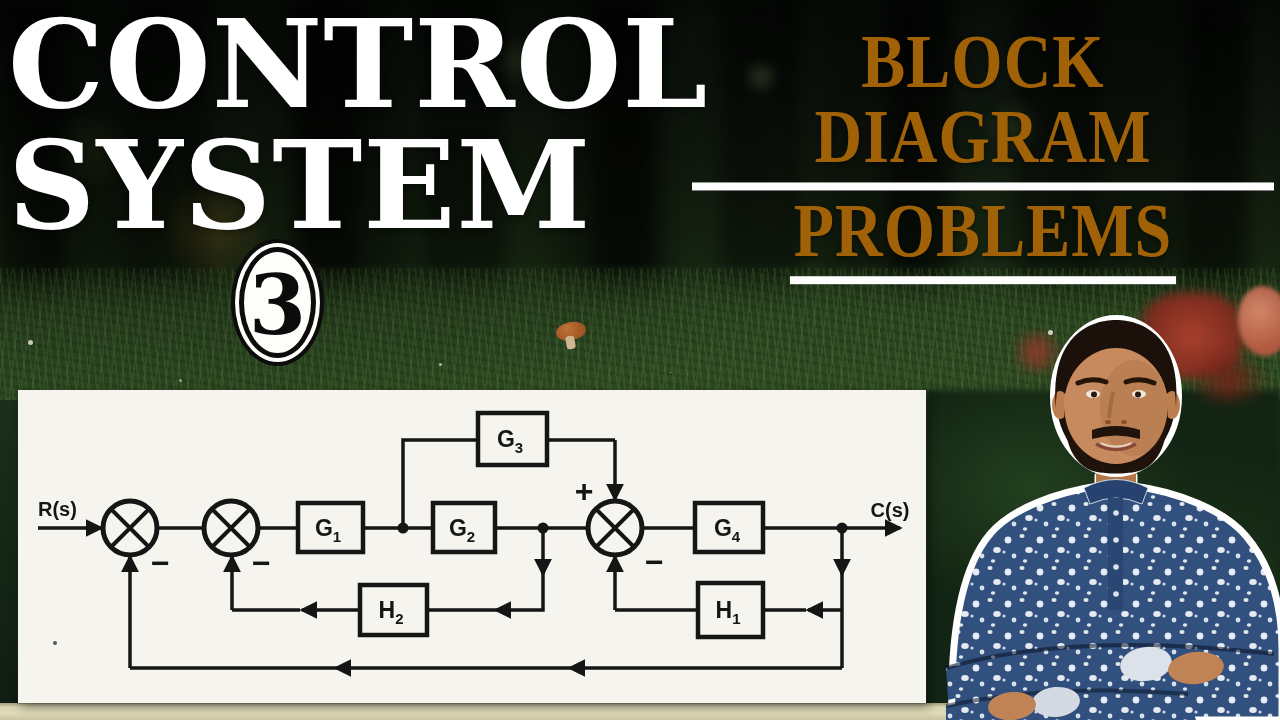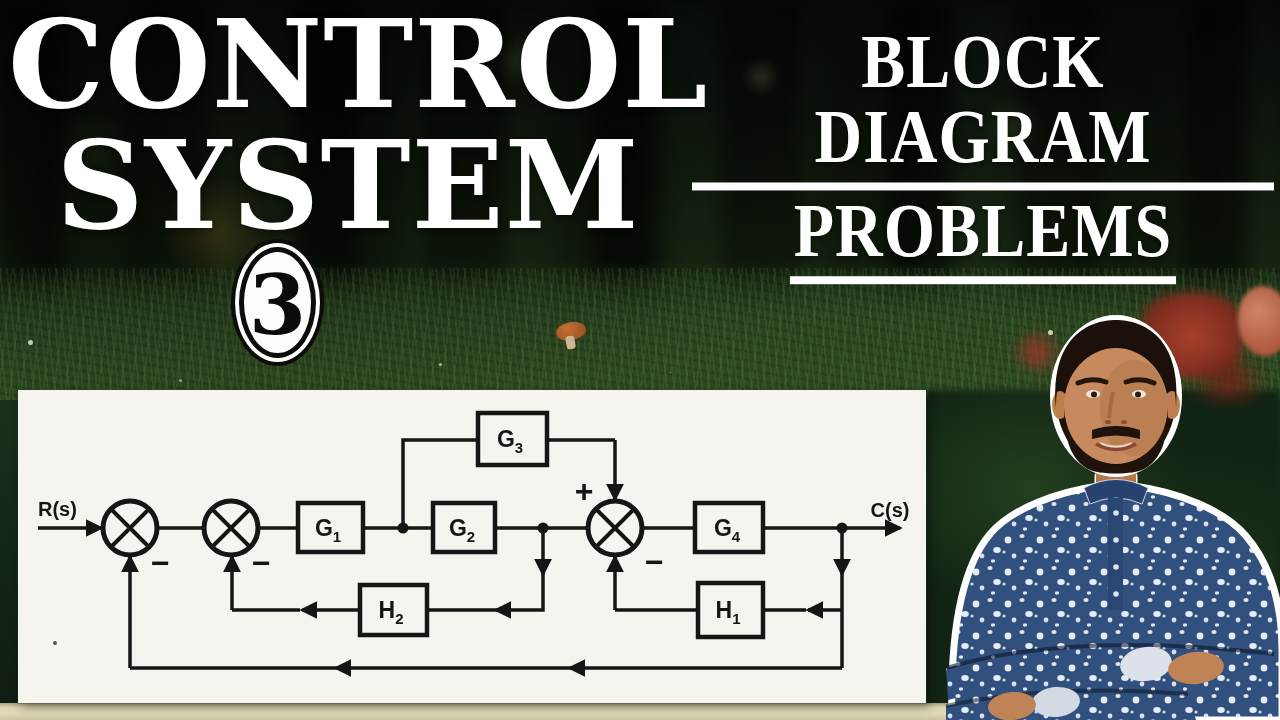--- a/index.html
+++ b/index.html
@@ -45,30 +45,30 @@
   .mushcap{left:556px;top:322px;width:30px;height:18px;border-radius:50% 50% 45% 45%;
       background:radial-gradient(circle at 40% 30%,#cf7a3a,#9a4f1e);transform:rotate(-10deg);}
   .mushstem{left:566px;top:336px;width:9px;height:13px;border-radius:3px;background:#d9c09a;transform:rotate(-10deg);}
   .speck{left:28px;top:340px;width:5px;height:5px;border-radius:50%;background:rgba(245,245,230,.85);
       box-shadow:410px 22px 0 -1px rgba(240,240,220,.7),1020px -10px 0 0 rgba(250,245,235,.8),
       150px 38px 0 -1px rgba(230,235,210,.6),640px 30px 0 -2px rgba(240,240,230,.7);}
   .vign{inset:0;background:radial-gradient(120% 90% at 18% 8%,rgba(0,0,0,.5),transparent 55%),
       radial-gradient(100% 80% at 100% 0%,rgba(0,0,0,.35),transparent 60%);}
 
   
-  .title{left:8px;top:4px;width:680px;text-align:center;color:#fff;
+  .title{left:8px;top:4px;width:680px;color:#fff;
       font-family:"DejaVu Serif",serif;font-weight:700;}
   .title .line{font-size:121px;line-height:1.0;letter-spacing:1px;
       text-shadow:0 2px 6px rgba(0,0,0,.45);}
   .badge{left:231px;top:239px;width:93px;height:127px;border-radius:50%;
       background:#fdfdfa;border:4px solid #0c0c0c;box-sizing:border-box;}
   .badge::before{content:"";position:absolute;inset:4px;border:5px solid #0c0c0c;border-radius:50%;}
   .badge .num{position:absolute;inset:0;display:flex;align-items:center;justify-content:center;
       font-family:"DejaVu Serif",serif;font-weight:700;font-size:82px;color:#0b0b0b;padding-top:4px;}
-  .sub{left:692px;top:24px;width:582px;text-align:center;color:#ffffff;
+  .sub{left:692px;top:24px;width:582px;text-align:center;color:#a16207;
       font-family:"Liberation Serif",serif;font-weight:700;}
   .sub .sub-line{display:block;margin-bottom:23px;}
   .sub .u{display:inline-block;border-bottom:7px solid #fff;padding:0 4px 7px;
       font-size:66px;line-height:1;letter-spacing:1px;transform:scaleY(1.14);transform-origin:50% 0;
       text-shadow:0 2px 5px rgba(0,0,0,.4);}
 
   
   .panel{left:18px;top:390px;width:908px;height:313px;background:#f6f4ee;
       box-shadow:0 0 0 1px rgba(60,60,50,.25),3px 4px 10px rgba(0,0,0,.4);}
   .strip{left:0;top:703px;width:1280px;height:17px;

